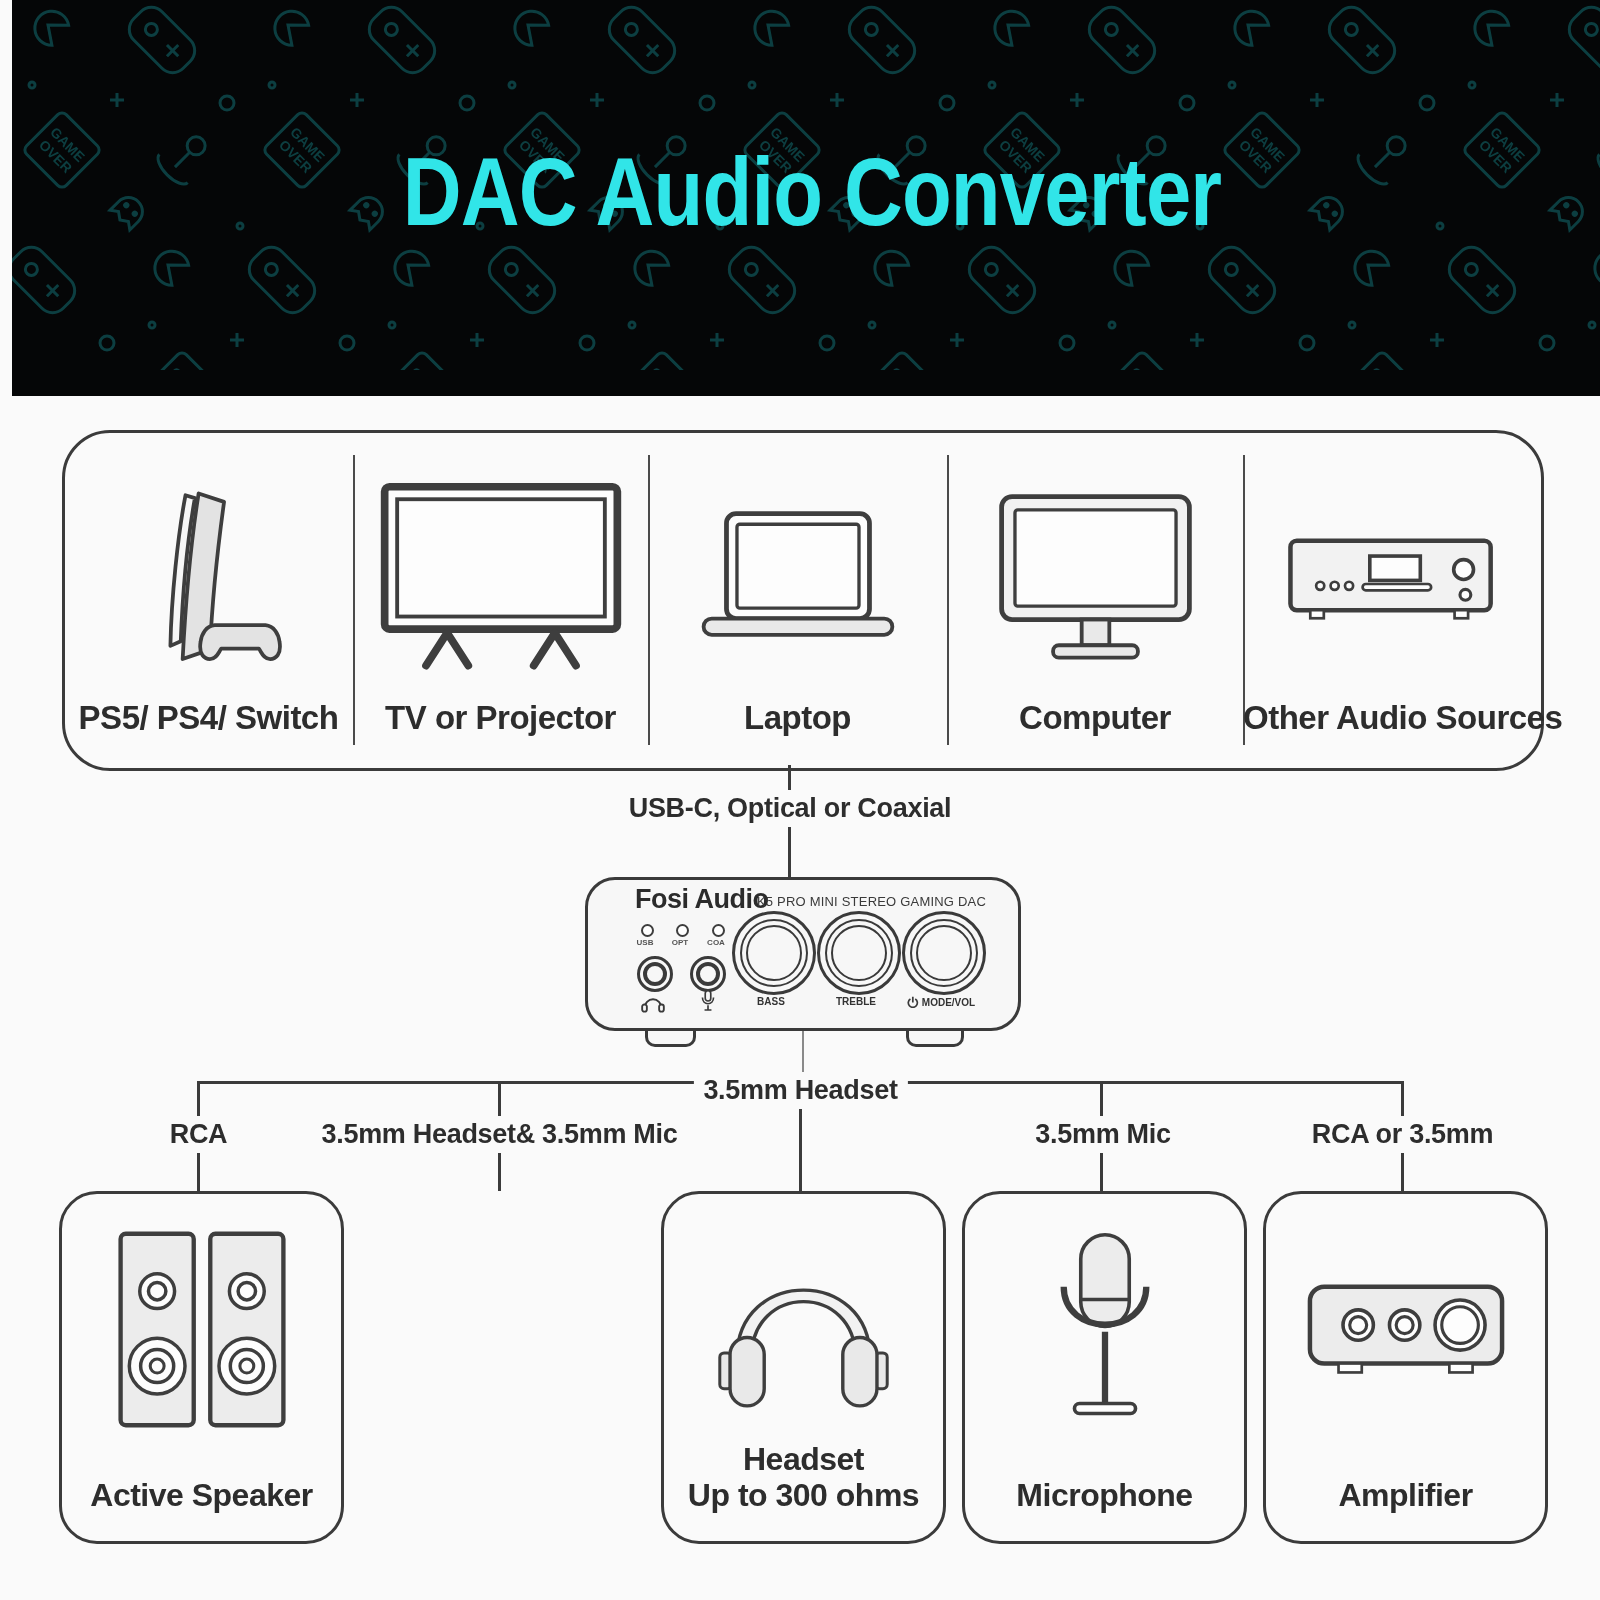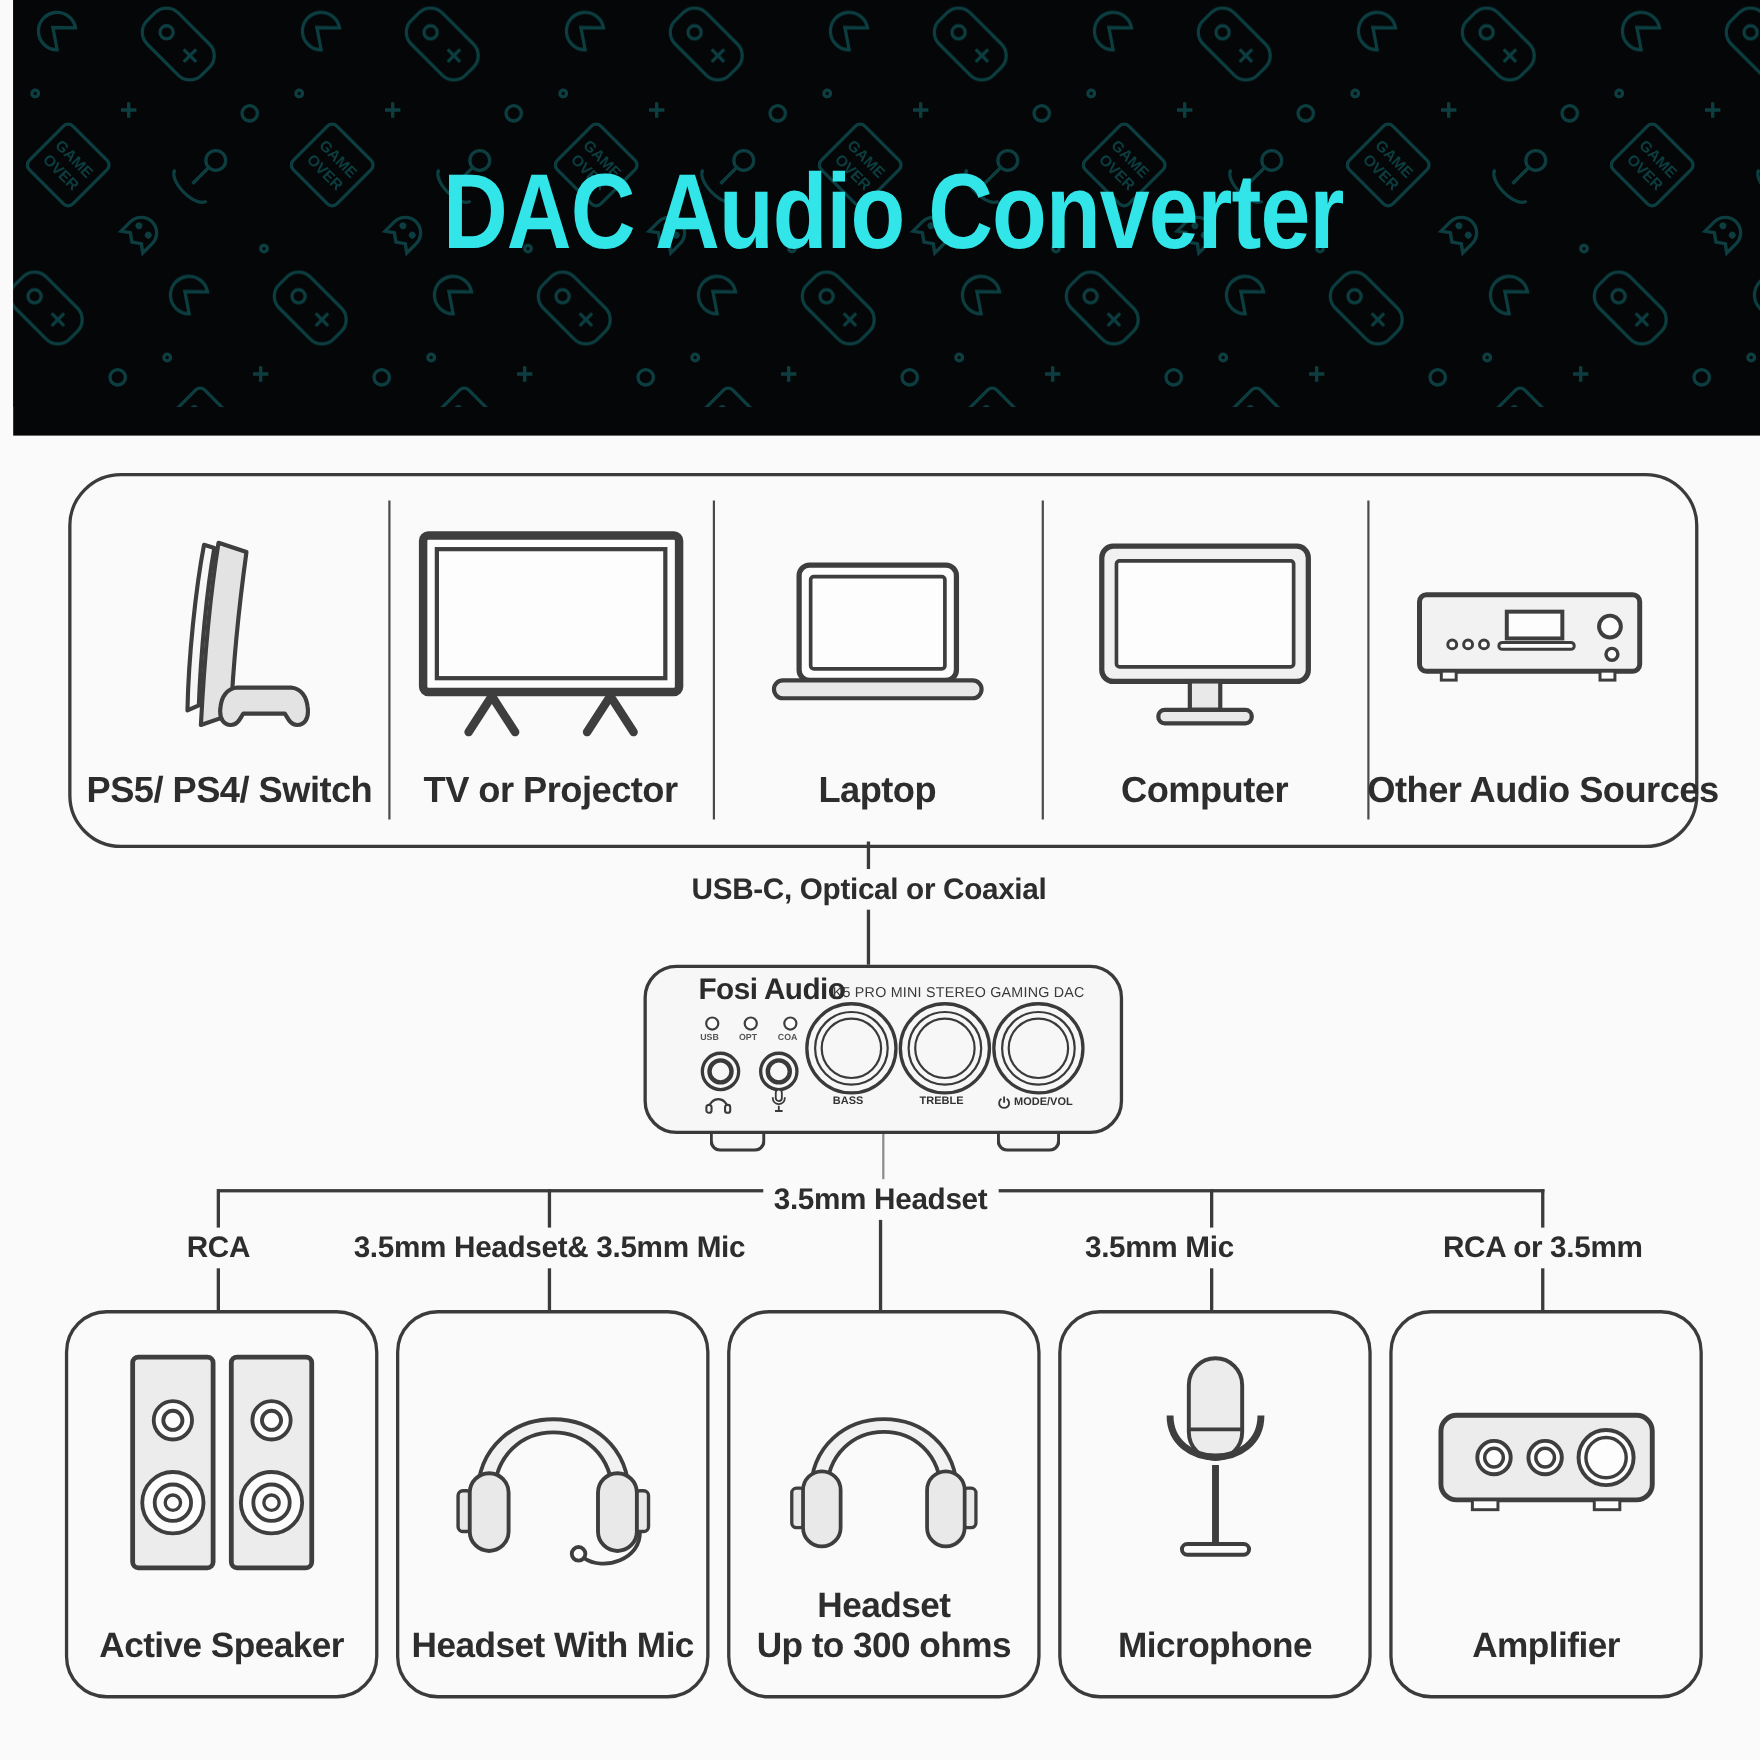--- a/index.html
+++ b/index.html
@@ -268,21 +268,21 @@
   <div class="hline" style="left:198px;top:1081px;width:1206px;"></div>
   <div class="vline" style="left:197px;top:1081px;height:110px;"></div>
   <div class="vline" style="left:498px;top:1081px;height:110px;"></div>
   <div class="vline" style="left:799px;top:1081px;height:110px;"></div>
   <div class="vline" style="left:1100px;top:1081px;height:110px;"></div>
   <div class="vline" style="left:1401px;top:1081px;height:110px;"></div>
 
   <span class="wire-label" style="left:198.5px;top:1116px;">RCA</span>
   <span class="wire-label" style="left:499.5px;top:1116px;">3.5mm Headset&amp; 3.5mm Mic</span>
   <span class="wire-label" style="left:800.5px;top:1072px;">3.5mm Headset</span>
-  <span class="wire-label" style="left:1054px;top:1116px;text-align:center;">3.5mm Mic</span>
+  <span class="wire-label" style="left:1103px;top:1116px;text-align:center;">3.5mm Mic</span>
   <span class="wire-label" style="left:1402.5px;top:1116px;">RCA or 3.5mm</span>
 
   <div class="obox" style="left:59px;">
     <div class="icon-wrap">
       <svg viewBox="0 0 255 240" width="222" height="209">
         <g stroke="#3e3e3e" fill="#fdfdfd">
           <rect x="34" y="10" width="84" height="220" rx="6" fill="#ececec" stroke-width="5"></rect>
           <rect x="137" y="10" width="84" height="220" rx="6" fill="#ececec" stroke-width="5"></rect>
           <circle cx="76" cy="76" r="20" stroke-width="4"></circle>
             <circle cx="76" cy="76" r="10" stroke-width="4"></circle>
@@ -295,38 +295,20 @@
             <circle cx="179" cy="162" r="19" stroke-width="4"></circle>
             <circle cx="179" cy="162" r="8" stroke-width="3.5"></circle>
         </g>
       </svg>
     </div>
     <div class="label-wrap">
       <div>Active Speaker</div>
     </div>
   </div>
 
-  <div class="obox" style="left:360px;">
-    <div class="icon-wrap">
-      <svg viewBox="0 0 240 235" width="212" height="208">
-        <g stroke="#3e3e3e" stroke-linejoin="round">
-          <path d="M42,152 C42,46 198,46 198,152 L181,152 C181,64 59,64 59,152 Z" fill="#f2f2f2" stroke-width="4"></path>
-          <rect x="22" y="146" width="14" height="42" rx="5" fill="#e9e9e9" stroke-width="3.5"></rect>
-          <rect x="204" y="146" width="14" height="42" rx="5" fill="#e9e9e9" stroke-width="3.5"></rect>
-          <rect x="34" y="128" width="40" height="80" rx="20" fill="#e9e9e9" stroke-width="4"></rect>
-          <rect x="166" y="128" width="40" height="80" rx="20" fill="#e9e9e9" stroke-width="4"></rect>
-          <path d="M209,188 C211,216 172,230 151,215" fill="none" stroke-width="4"></path>
-          <circle cx="146" cy="211" r="7" fill="#fdfdfd" stroke-width="4"></circle>
-        </g>
-      </svg>
-    </div>
-    <div class="label-wrap">
-      <div>Headset With Mic</div>
-    </div>
-  </div>
 
   <div class="obox" style="left:661px;">
     <div class="icon-wrap" style="height:195px;">
       <svg viewBox="0 0 240 215" width="205" height="184">
         <g stroke="#3e3e3e" stroke-linejoin="round">
           <path d="M42,152 C42,46 198,46 198,152 L181,152 C181,64 59,64 59,152 Z" fill="#f2f2f2" stroke-width="4"></path>
           <rect x="22" y="146" width="14" height="42" rx="5" fill="#e9e9e9" stroke-width="3.5"></rect>
           <rect x="204" y="146" width="14" height="42" rx="5" fill="#e9e9e9" stroke-width="3.5"></rect>
           <rect x="34" y="128" width="40" height="80" rx="20" fill="#e9e9e9" stroke-width="4"></rect>
           <rect x="166" y="128" width="40" height="80" rx="20" fill="#e9e9e9" stroke-width="4"></rect>

